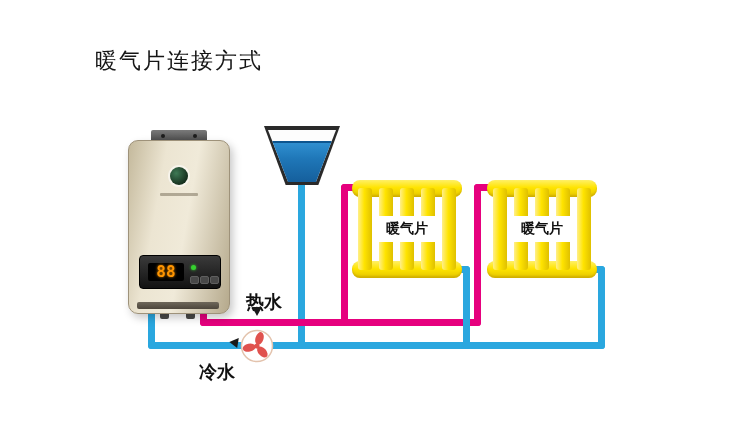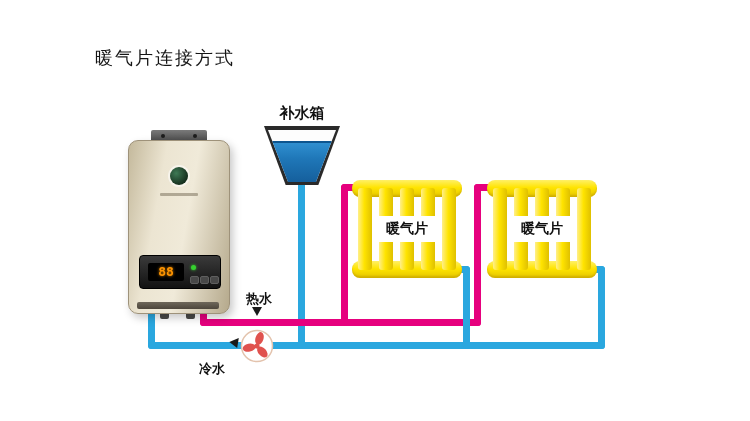--- a/index.html
+++ b/index.html
@@ -1,21 +1,21 @@
 <!DOCTYPE html>
 <html><head>
 <meta charset="utf-8">
 <style>
   html,body { margin:0; padding:0; background:#ffffff; }
   .canvas {
     position:relative; width:750px; height:421px; background:#ffffff; overflow:hidden;
     font-family:"Liberation Sans", sans-serif;
   }
   .title {
-    position:absolute; left:95px; top:46px; font-size:18px; font-weight:500;
+    position:absolute; left:95px; top:46px; font-size:22px; font-weight:500;
     color:#151515; letter-spacing:2px; z-index:8;
   }
   
   .pipe { position:absolute; border-radius:3.5px; }
   .hot  { background:#e6007e; }
   .cold { background:#2aa7df; }
   
   .radiator { position:absolute; width:110px; height:86px; z-index:4; }
   .rad-header {
     position:absolute; left:0; width:110px; height:17px; border-radius:8px;
@@ -69,37 +69,37 @@
     position:absolute; left:31px; top:52px; width:38px; height:3px; background:#8f8672;
     opacity:.65; border-radius:1px;
   }
   .panel {
     position:absolute; left:10px; top:114px; width:80px; height:32px; border-radius:4px;
     background:linear-gradient(#3a3a3a,#121212); border:1px solid #000;
   }
   .display {
     position:absolute; left:8px; top:7px; width:36px; height:18px; background:#000;
     border-radius:2px; color:#ff9500; font-family:"DejaVu Sans Mono", monospace;
-    font-size:13px; font-weight:700; text-align:center; line-height:18px;
+    font-size:16px; font-weight:700; text-align:center; line-height:18px;
     text-shadow:0 0 3px rgba(255,150,0,.85);
   }
   .led { position:absolute; left:51px; top:9px; width:5px; height:5px; border-radius:50%;
          background:#36d12f; box-shadow:0 0 3px #36d12f; }
   .pbtn { position:absolute; top:20px; width:7px; height:6px; border-radius:2px;
           background:#484848; border:1px solid #5f5f5f; }
   .bottom-strip {
     position:absolute; left:8px; bottom:4px; width:82px; height:7px; border-radius:2px;
     background:linear-gradient(#6e675a,#4d463c);
   }
   .stub { position:absolute; top:306px; width:9px; height:13px; background:#4a4a48;
           border-radius:0 0 2px 2px; z-index:4; }
   
   .pump { position:absolute; left:238px; top:327px; z-index:7; }
   
-  .lbl { position:absolute; font-size:13px; font-weight:700; color:#111; z-index:8; }
+  .lbl { position:absolute; font-size:18px; font-weight:700; color:#111; z-index:8; }
   .arrow-down {
     position:absolute; left:252px; top:307px; width:0; height:0; z-index:8;
     border-left:5px solid transparent; border-right:5px solid transparent;
     border-top:9px solid #1a1a1a;
   }
   .arrow-up {
     position:absolute; left:231px; top:337px; width:0; height:0; z-index:8;
     border-left:5px solid transparent; border-right:5px solid transparent;
     border-bottom:9px solid #1a1a1a; transform:rotate(38deg);
   }
@@ -142,21 +142,20 @@
     <div class="rad-header" style="top:0"></div>
     <div class="rad-header" style="top:81px"></div>
     <div class="rad-bar" style="left:6px"></div>
     <div class="rad-bar" style="left:27px"></div>
     <div class="rad-bar" style="left:48px"></div>
     <div class="rad-bar" style="left:69px"></div>
     <div class="rad-bar" style="left:90px"></div>
     <div class="rad-label">暖气片</div>
   </div>
 
-  <div class="tank-label">补水箱</div>
   <div class="tank-outer">
     <div class="tank-inner">
       <div class="tank-water"></div>
     </div>
   </div>
 
   <div class="bracket">
     <div class="hole" style="left:10px"></div>
     <div class="hole" style="left:42px"></div>
   </div>

